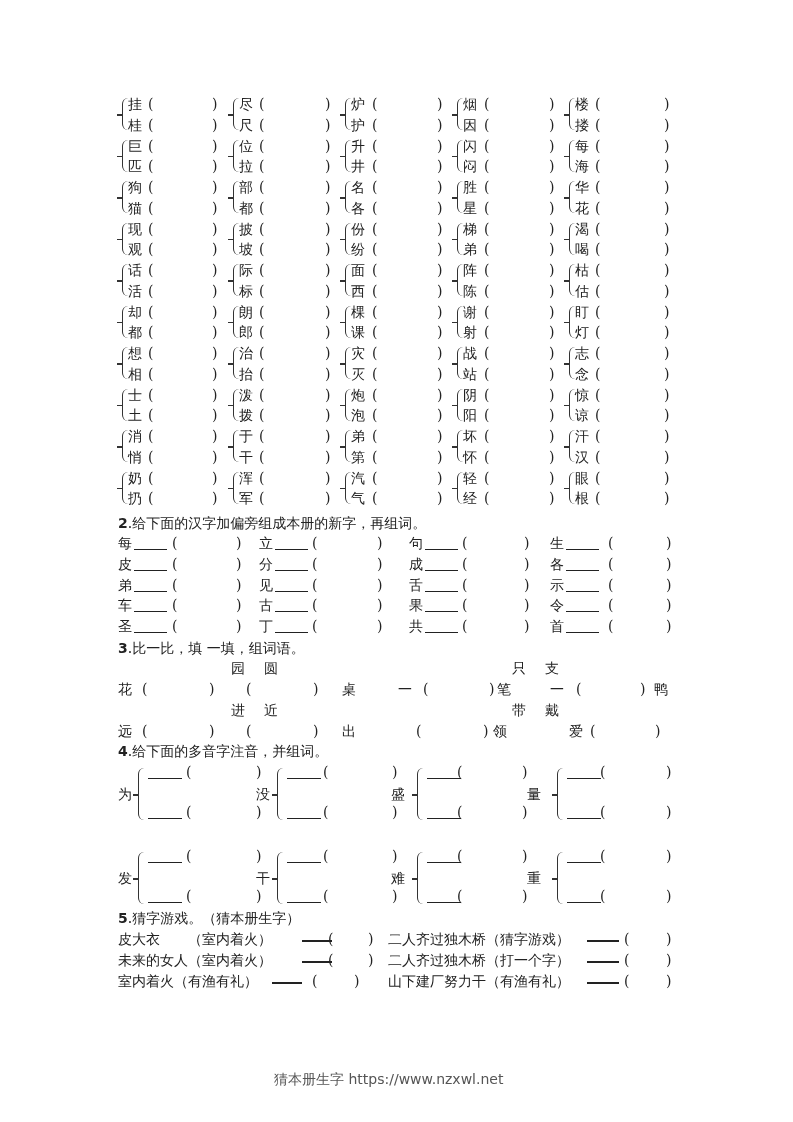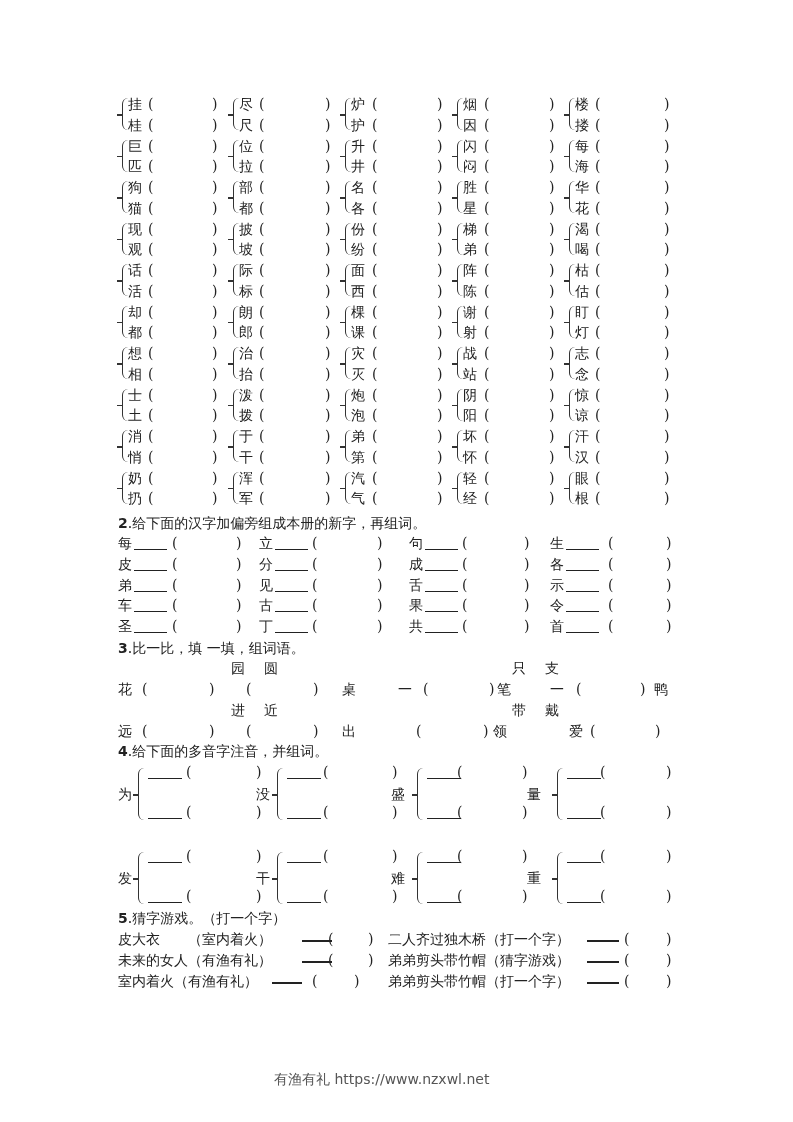--- a/index.html
+++ b/index.html
@@ -564,42 +564,42 @@
     <div class="brace" style="left:557px; top:852px; height:52px;"></div>
     <span class="abs blank" style="left:567px; top:848px; width:34px;"></span>
     <span class="abs t" style="left:600px; top:846px;">(</span>
     <span class="abs t" style="left:666px; top:846px;">)</span>
     <span class="abs blank" style="left:567px; top:888px; width:34px;"></span>
     <span class="abs t" style="left:600px; top:886px;">(</span>
     <span class="abs t" style="left:666px; top:886px;">)</span>
   </div>
 
 <div class="abs heading" style="left:118px; top:908px;">
-  <span class="num">5</span><span>.猜字游戏。（打一个字）</span>
+  <span class="num">5</span><span>.猜字游戏。（猜本册生字）</span>
 </div>
 <div id="s5">
     <span class="abs t" style="left:118px; top:929px;">皮大衣　　（室内着火）</span>
     <span class="abs" style="left:302px; top:940px; width:30px; border-bottom:2px solid #222;"></span>
     <span class="abs t" style="left:328px; top:929px;">(</span>
     <span class="abs t" style="left:368px; top:929px;">)</span>
-    <span class="abs t" style="left:118px; top:949.8px;">未来的女人（有渔有礼）</span>
+    <span class="abs t" style="left:118px; top:949.8px;">未来的女人（室内着火）</span>
     <span class="abs" style="left:302px; top:960.8px; width:30px; border-bottom:2px solid #222;"></span>
     <span class="abs t" style="left:328px; top:949.8px;">(</span>
     <span class="abs t" style="left:368px; top:949.8px;">)</span>
     <span class="abs t" style="left:118px; top:970.6px;">室内着火（有渔有礼）</span>
     <span class="abs" style="left:272px; top:981.6px; width:30px; border-bottom:2px solid #222;"></span>
     <span class="abs t" style="left:312px; top:970.6px;">(</span>
     <span class="abs t" style="left:354px; top:970.6px;">)</span>
-    <span class="abs t" style="left:388px; top:929px;">二人齐过独木桥（打一个字）</span>
+    <span class="abs t" style="left:388px; top:929px;">二人齐过独木桥（猜字游戏）</span>
     <span class="abs" style="left:587px; top:940px; width:32px; border-bottom:2px solid #222;"></span>
     <span class="abs t" style="left:624px; top:929px;">(</span>
     <span class="abs t" style="left:666px; top:929px;">)</span>
-    <span class="abs t" style="left:388px; top:949.8px;">弟弟剪头带竹帽（猜字游戏）</span>
+    <span class="abs t" style="left:388px; top:949.8px;">二人齐过独木桥（打一个字）</span>
     <span class="abs" style="left:587px; top:960.8px; width:32px; border-bottom:2px solid #222;"></span>
     <span class="abs t" style="left:624px; top:949.8px;">(</span>
     <span class="abs t" style="left:666px; top:949.8px;">)</span>
-    <span class="abs t" style="left:388px; top:970.6px;">弟弟剪头带竹帽（打一个字）</span>
+    <span class="abs t" style="left:388px; top:970.6px;">山下建厂努力干（有渔有礼）</span>
     <span class="abs" style="left:587px; top:981.6px; width:32px; border-bottom:2px solid #222;"></span>
     <span class="abs t" style="left:624px; top:970.6px;">(</span>
     <span class="abs t" style="left:666px; top:970.6px;">)</span>
   </div>
 
-<div class="abs footer" style="left:274px; top:1071px;">有渔有礼 https://www.nzxwl.net</div>
+<div class="abs footer" style="left:274px; top:1071px;">猜本册生字 https://www.nzxwl.net</div>
 
 </body></html>

